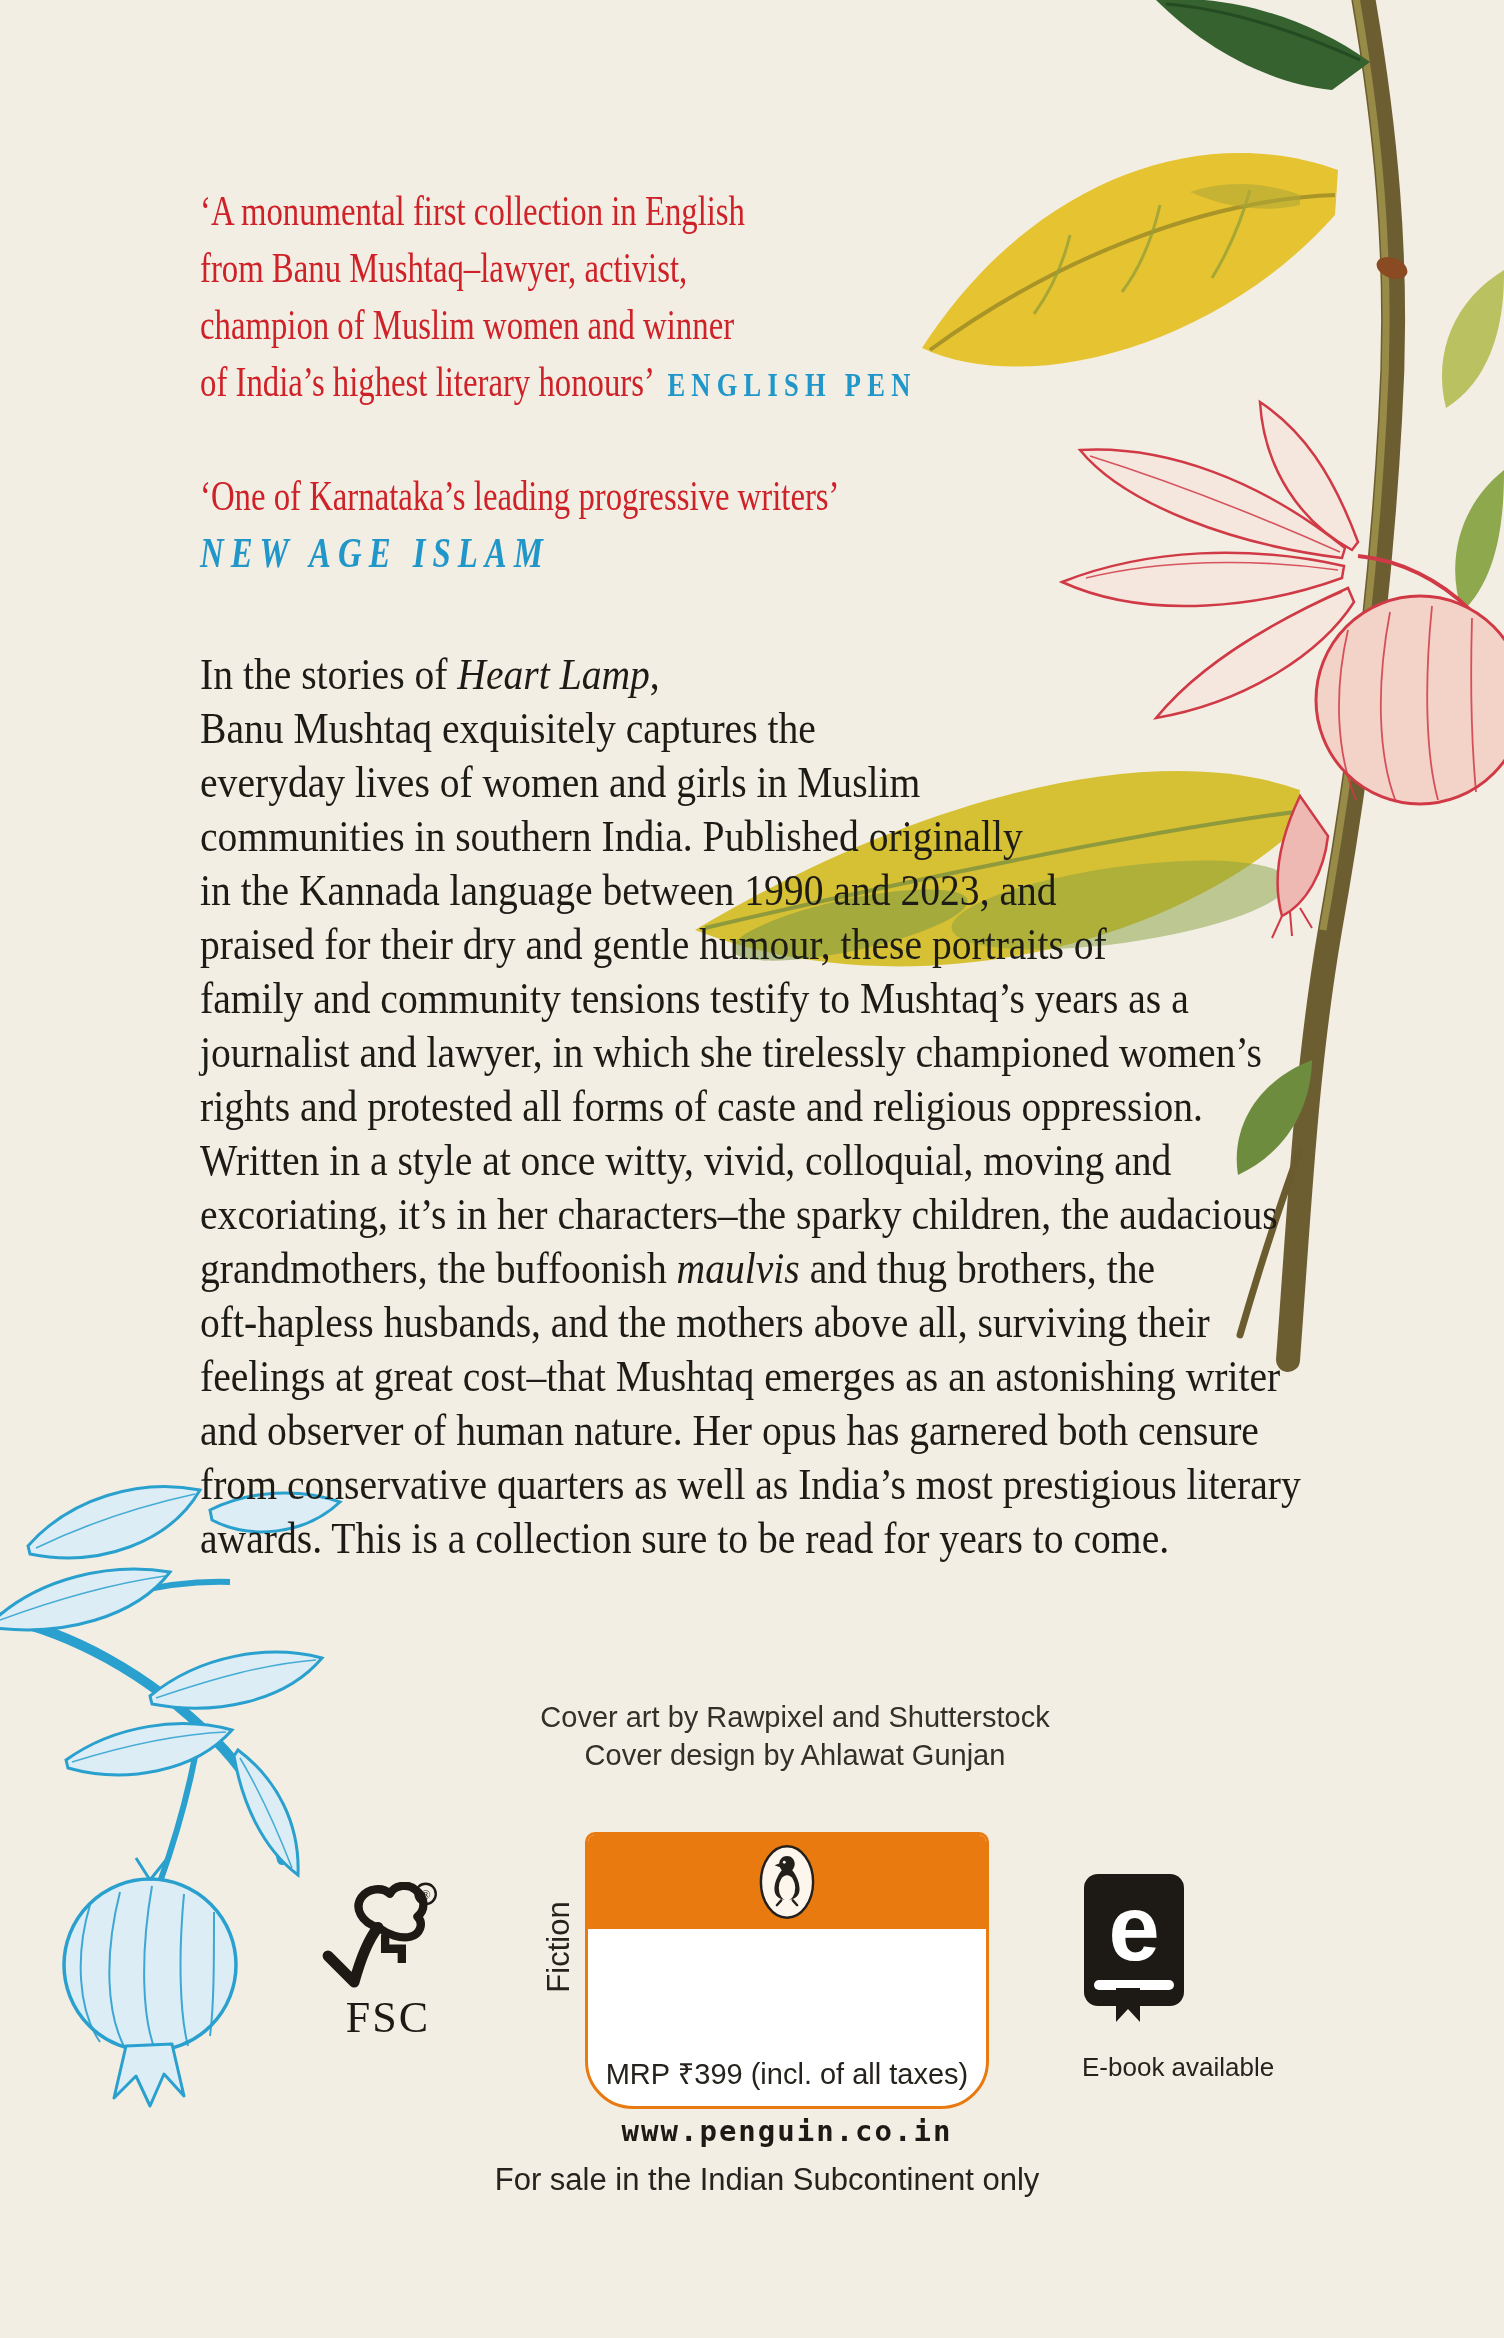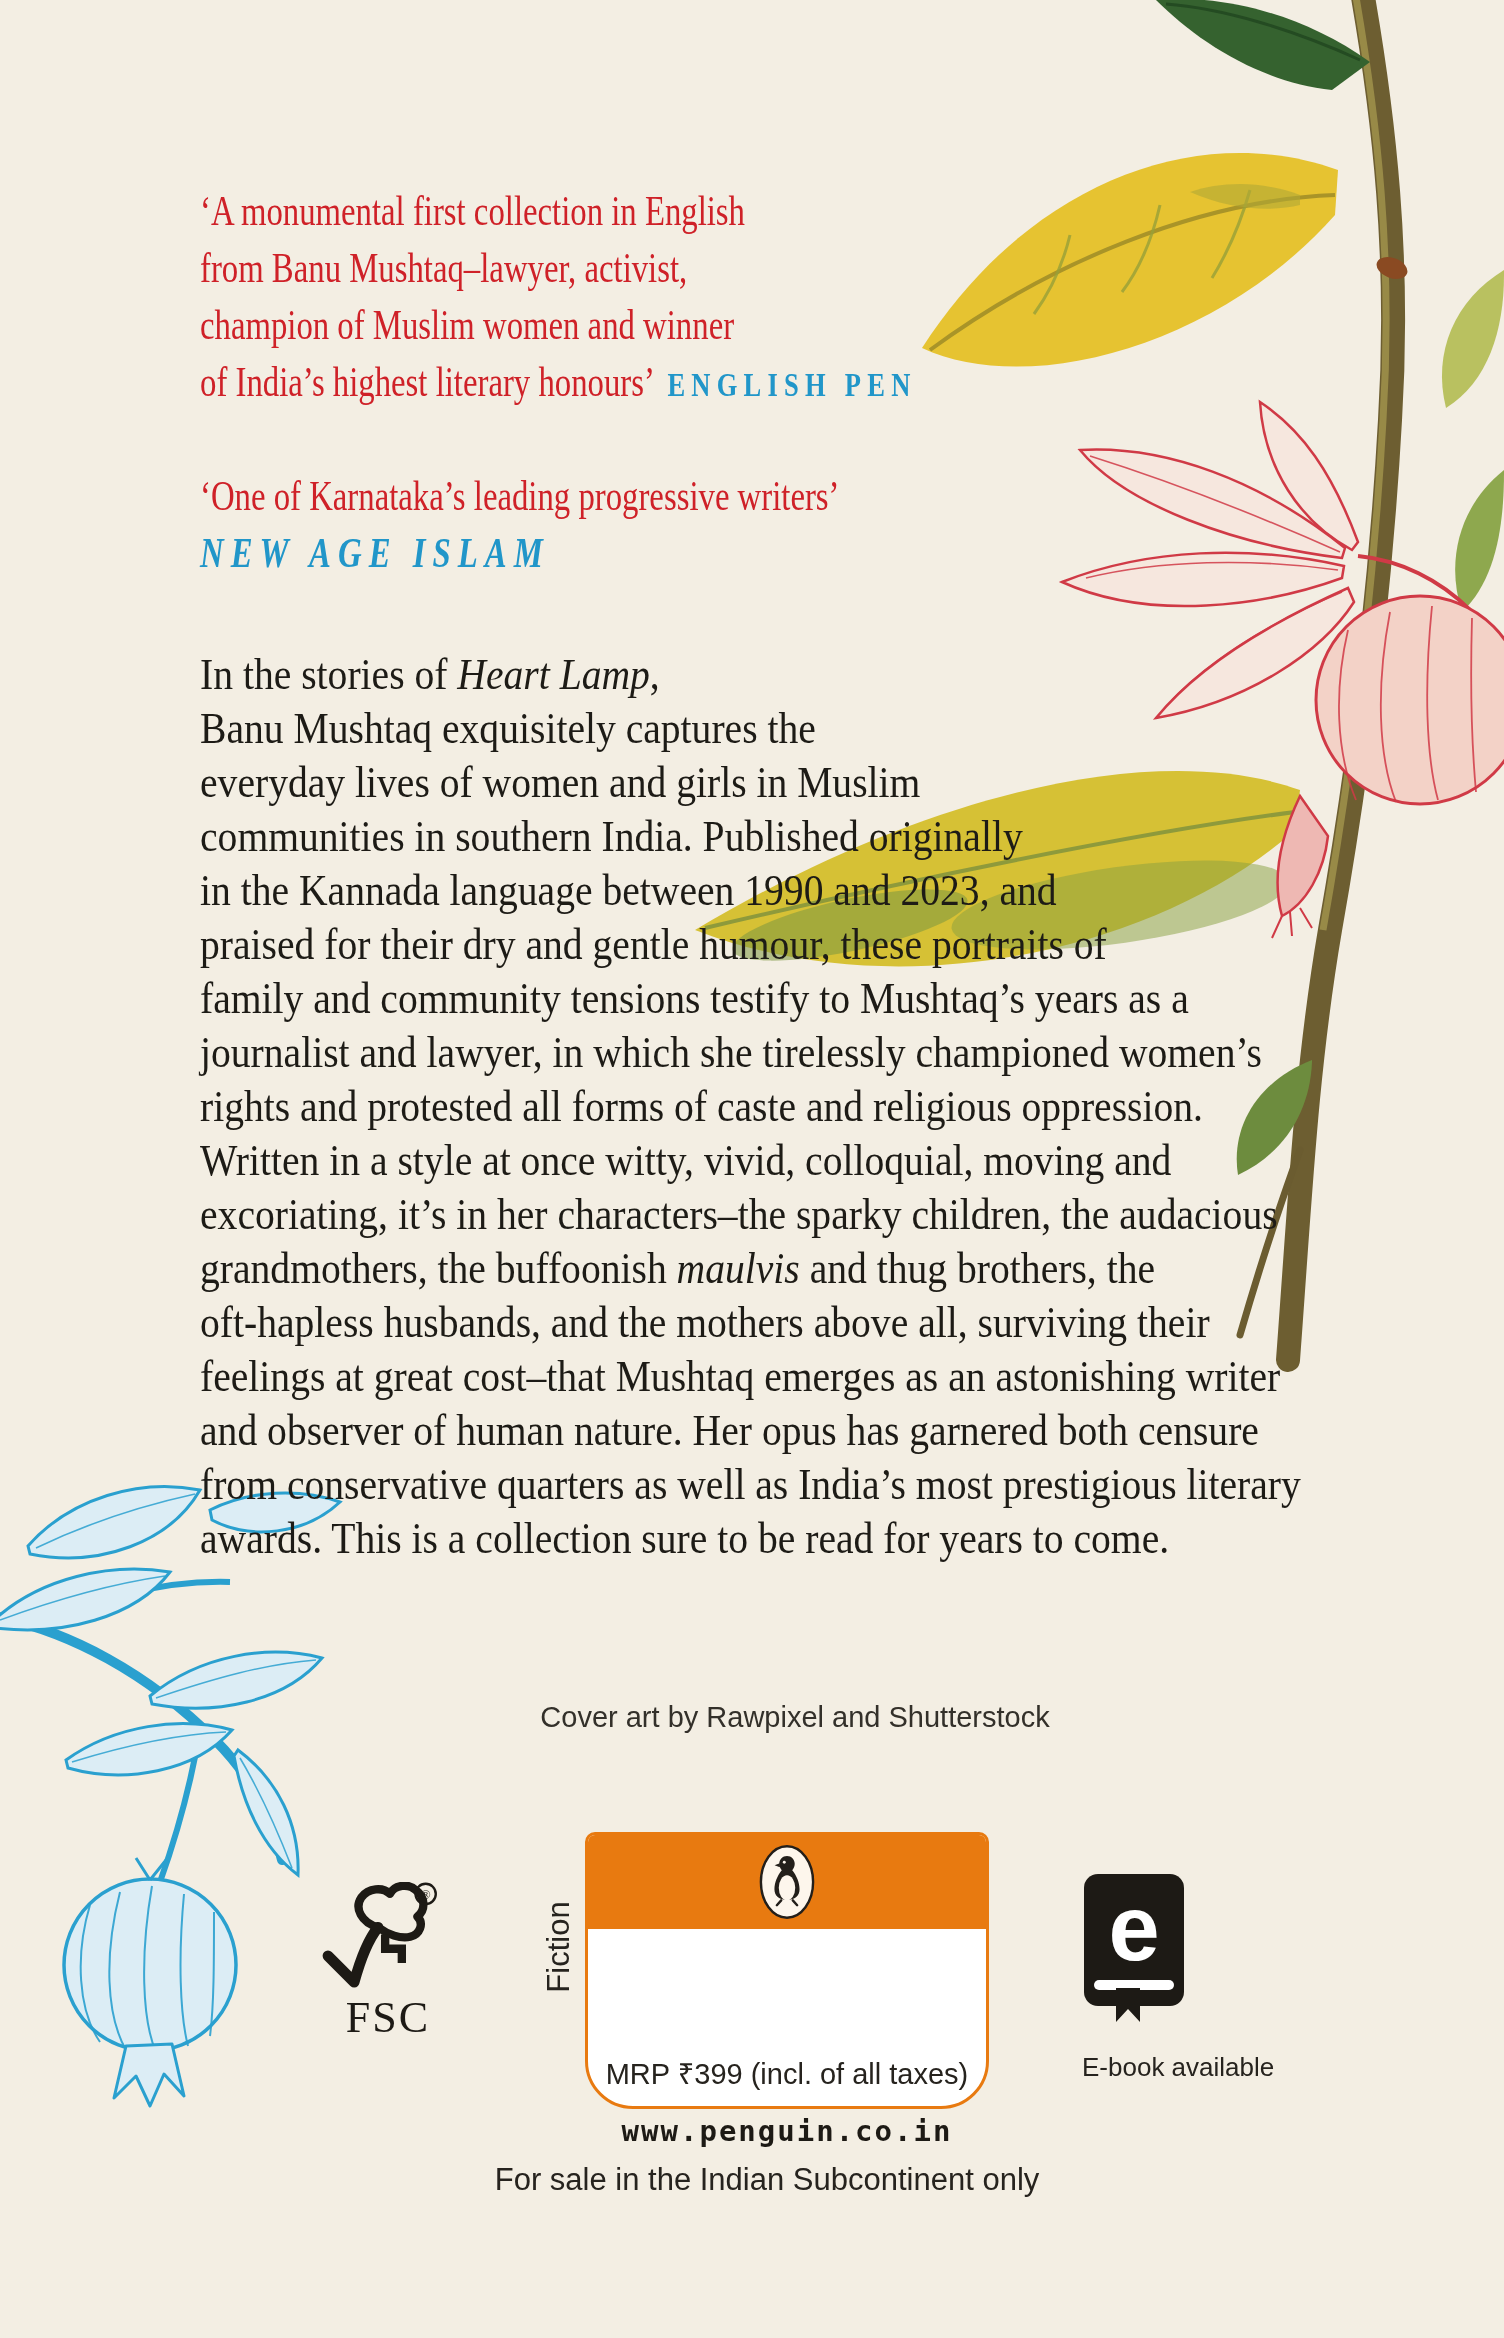--- a/index.html
+++ b/index.html
@@ -155,20 +155,21 @@
   </div>
   <div>oft-hapless husbands, and the mothers above all, surviving their</div>
   <div>feelings at great cost–that Mushtaq emerges as an astonishing writer</div>
   <div>and observer of human nature. Her opus has garnered both censure</div>
   <div>from conservative quarters as well as India’s most prestigious literary</div>
   <div>awards. This is a collection sure to be read for years to come.</div>
 </div>
 
 <div class="credits">
   <div>Cover art by Rawpixel and Shutterstock</div>
+  <div>Cover design by Ahlawat Gunjan</div>
 </div>
 
 <div class="fsc">
   <svg width="120" height="112" viewBox="0 0 100 94" aria-hidden="true">
     <path d="M8 62 L30 84 C36 62 42 48 50 38" fill="none" stroke="#1d1a15" stroke-width="9" stroke-linecap="round" stroke-linejoin="round"></path>
     <path d="M50 38 C36 34 30 22 36 13 C42 5 54 4 60 10 C64 2 76 1 82 7 C90 13 90 24 83 29 C89 35 85 44 77 46 C69 48 58 44 50 38 Z" fill="none" stroke="#1d1a15" stroke-width="7" stroke-linejoin="round"></path>
     <path d="M56 44 V56 H70 V68" fill="none" stroke="#1d1a15" stroke-width="7"></path>
     <circle cx="90" cy="10" r="8.5" fill="none" stroke="#1d1a15" stroke-width="2"></circle>
     <text x="90" y="14" text-anchor="middle" font-family="Liberation Serif, serif" font-size="11" fill="#1d1a15">®</text>
   </svg>

